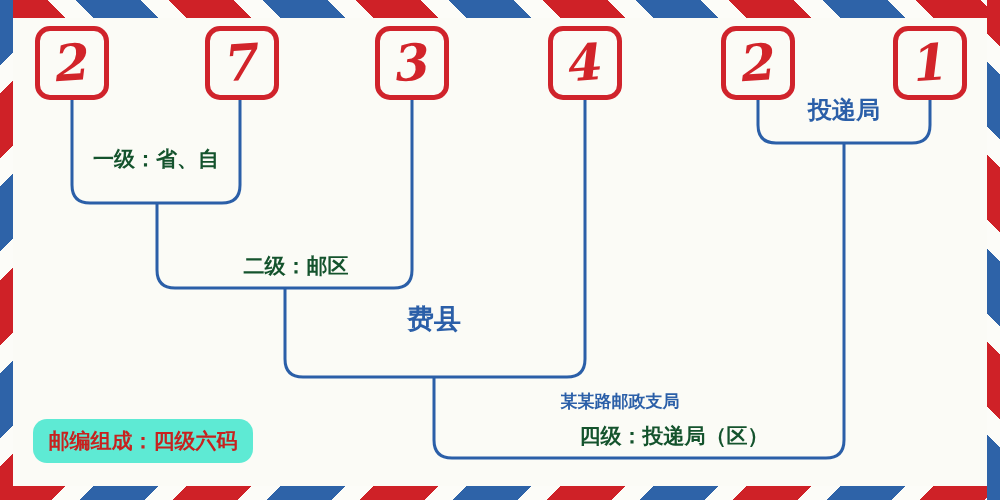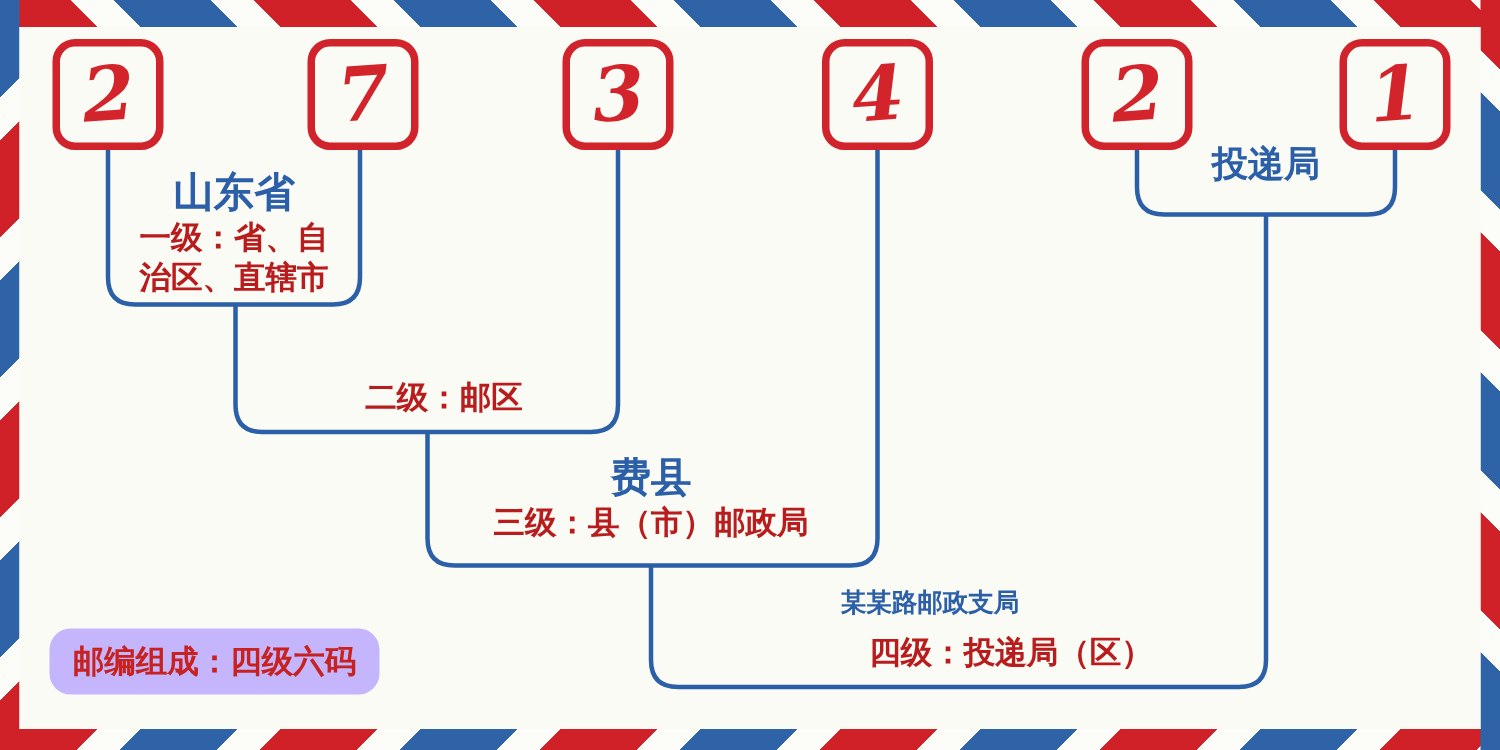--- a/index.html
+++ b/index.html
@@ -40,34 +40,34 @@
     font-size:50px;line-height:1;color:#d2242a;
     transform:rotate(-4deg);
   }
   .db1{left:35px;} .db2{left:205px;} .db3{left:375px;}
   .db4{left:548px;} .db5{left:721px;} .db6{left:893px;}
 
   
   .lbl{position:absolute;transform:translateX(-50%);white-space:nowrap;
        line-height:1.15;text-align:center;font-weight:bold;}
   .blue{color:#2b5fa8;}
-  .red{color:#b91c1c;}
+  .red{color:#14532d;}
   .place-province{left:156px;top:113px;font-size:27px;}
   .desc-level1{left:156px;top:145px;font-size:21px;line-height:27px;}
   .desc-level2{left:296px;top:254px;font-size:21px;}
   .place-county{left:434px;top:306px;font-size:27px;font-family:Liberation Mono, monospace;}
   .desc-level3{left:434px;top:337px;font-size:21px;}
   .office{left:844px;top:96px;font-size:24px;}
   .place-branch{left:620px;top:392px;font-size:17px;}
   .desc-level4{left:638px;top:424px;font-size:21px;margin-left:36px;}
 
   
   .badge{
     position:absolute;left:33px;top:419px;width:220px;height:44px;
-    background:#c4b5fd;border-radius:14px;
+    background:#5eead4;border-radius:14px;
     display:flex;align-items:center;justify-content:center;
   }
   .badge-text{color:#c7221f;font-weight:bold;font-size:21px;white-space:nowrap;}
 </style>
 </head>
 <body>
 
 <div class="stage">
 
   <div class="edge edge-top"></div>
@@ -100,32 +100,29 @@
     <div class="digit-box db4">
       <span class="digit">4</span>
     </div>
     <div class="digit-box db5">
       <span class="digit">2</span>
     </div>
     <div class="digit-box db6">
       <span class="digit">1</span>
     </div>
 
-    <div class="lbl blue place-province">山东省</div>
 
     <div class="lbl red desc-level1">
       <div>一级：省、自</div>
-      <div>治区、直辖市</div>
     </div>
 
     <div class="lbl red desc-level2">二级：邮区</div>
 
     <div class="lbl blue place-county">费县</div>
 
-    <div class="lbl red desc-level3">三级：县（市）邮政局</div>
 
     <div class="lbl blue office">投递局</div>
 
     <div class="lbl blue place-branch">某某路邮政支局</div>
 
     <div class="lbl red desc-level4">四级：投递局（区）</div>
 
     <div class="badge">
       <span class="badge-text">邮编组成：四级六码</span>
     </div>

